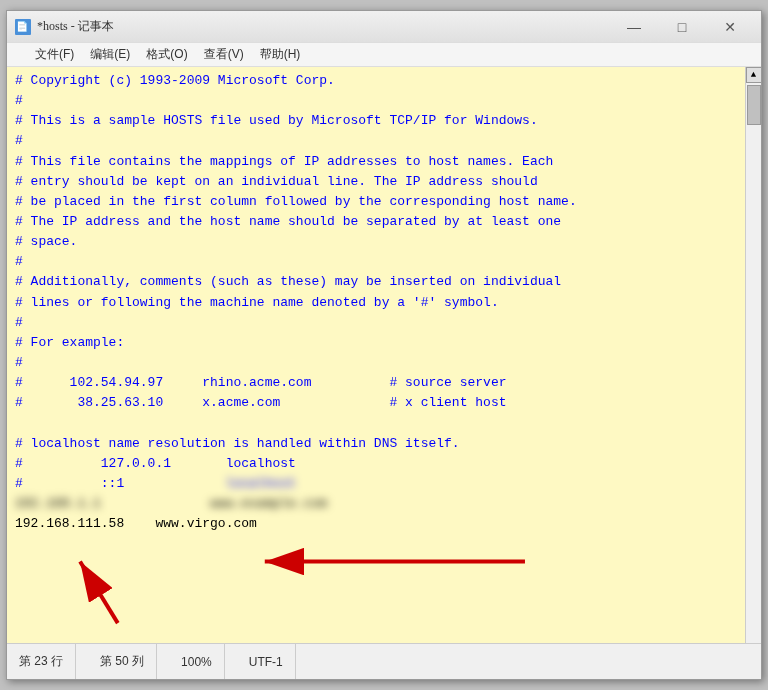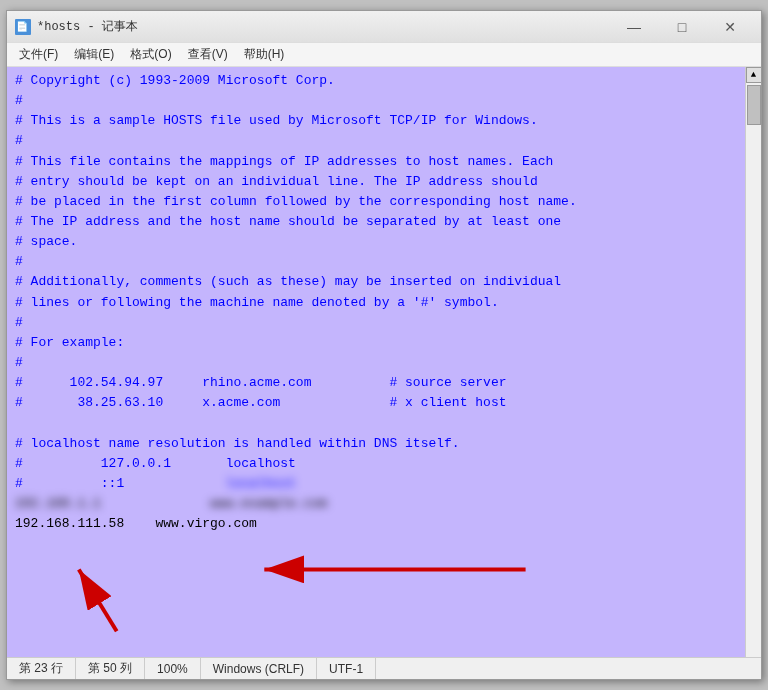--- a/index.html
+++ b/index.html
@@ -43,21 +43,21 @@
       height: 16px;
       background: #4a90d9;
       border-radius: 1px;
       display: flex;
       align-items: center;
       justify-content: center;
       font-size: 10px;
       color: white;
     }
     .title-text {
-      font-family: Liberation Mono, monospace;
+      font-family: Liberation Serif, serif;
       font-size: 12px;
       color: #333;
     }
     .title-bar-right {
       display: flex;
       gap: 2px;
     }
     .win-btn {
       width: 46px;
       height: 22px;
@@ -69,40 +69,40 @@
       display: flex;
       align-items: center;
       justify-content: center;
     }
     .menu-bar {
       background: #f5f5f5;
       border-bottom: 1px solid #ddd;
       display: flex;
       align-items: center;
       height: 24px;
-      padding: 0 4px;
+      padding: 0 20px;
     }
     .menu-item {
       font-family: 'Microsoft YaHei', SimSun, Arial, sans-serif;
       font-size: 12px;
       color: #333;
       padding: 2px 8px;
       cursor: pointer;
     }
     .content-area {
       display: flex;
       flex: 1;
       overflow: hidden;
     }
     .editor {
       flex: 1;
       overflow-y: scroll;
       overflow-x: auto;
       padding: 4px 8px;
-      background: #c4b5fd;
+      background: #fef9c3;
       position: relative;
     }
     .editor pre {
       font-family: 'Courier New', Courier, monospace;
       font-size: 13px;
       line-height: 1.55;
       color: #000;
       white-space: pre;
     }
     .text-blue { color: #0000ff; }
@@ -116,26 +116,26 @@
       top: 0;
       width: 100%;
       height: 100%;
       pointer-events: none;
     }
     .status-bar {
       background: #f0f0f0;
       border-top: 1px solid #ccc;
       display: flex;
       align-items: center;
-      height: 22px;
+      height: 36px;
       padding: 0 8px;
       font-family: 'Microsoft YaHei', SimSun, Arial, sans-serif;
       font-size: 12px;
       color: #333;
-      gap: 0;
+      gap: 12px;
     }
     .status-item {
       padding: 0 12px;
       border-right: 1px solid #ccc;
       height: 100%;
       display: flex;
       align-items: center;
     }
     .status-item:first-child { padding-left: 4px; }
     .scrollbar-track {
@@ -237,16 +237,15 @@
     <div class="scrollbar-track">
       <div class="scrollbar-btn">▲</div>
       <div class="scrollbar-thumb"></div>
     </div>
   </div>
 
   <div class="status-bar">
     <div class="status-item">第 23 行</div>
     <div class="status-item">第 50 列</div>
     <div class="status-item">100%</div>
-    <div class="status-item">Windows (CRLF)</div>
     <div class="status-item">UTF-1</div>
   </div>
 </div>
 
 </body></html>

